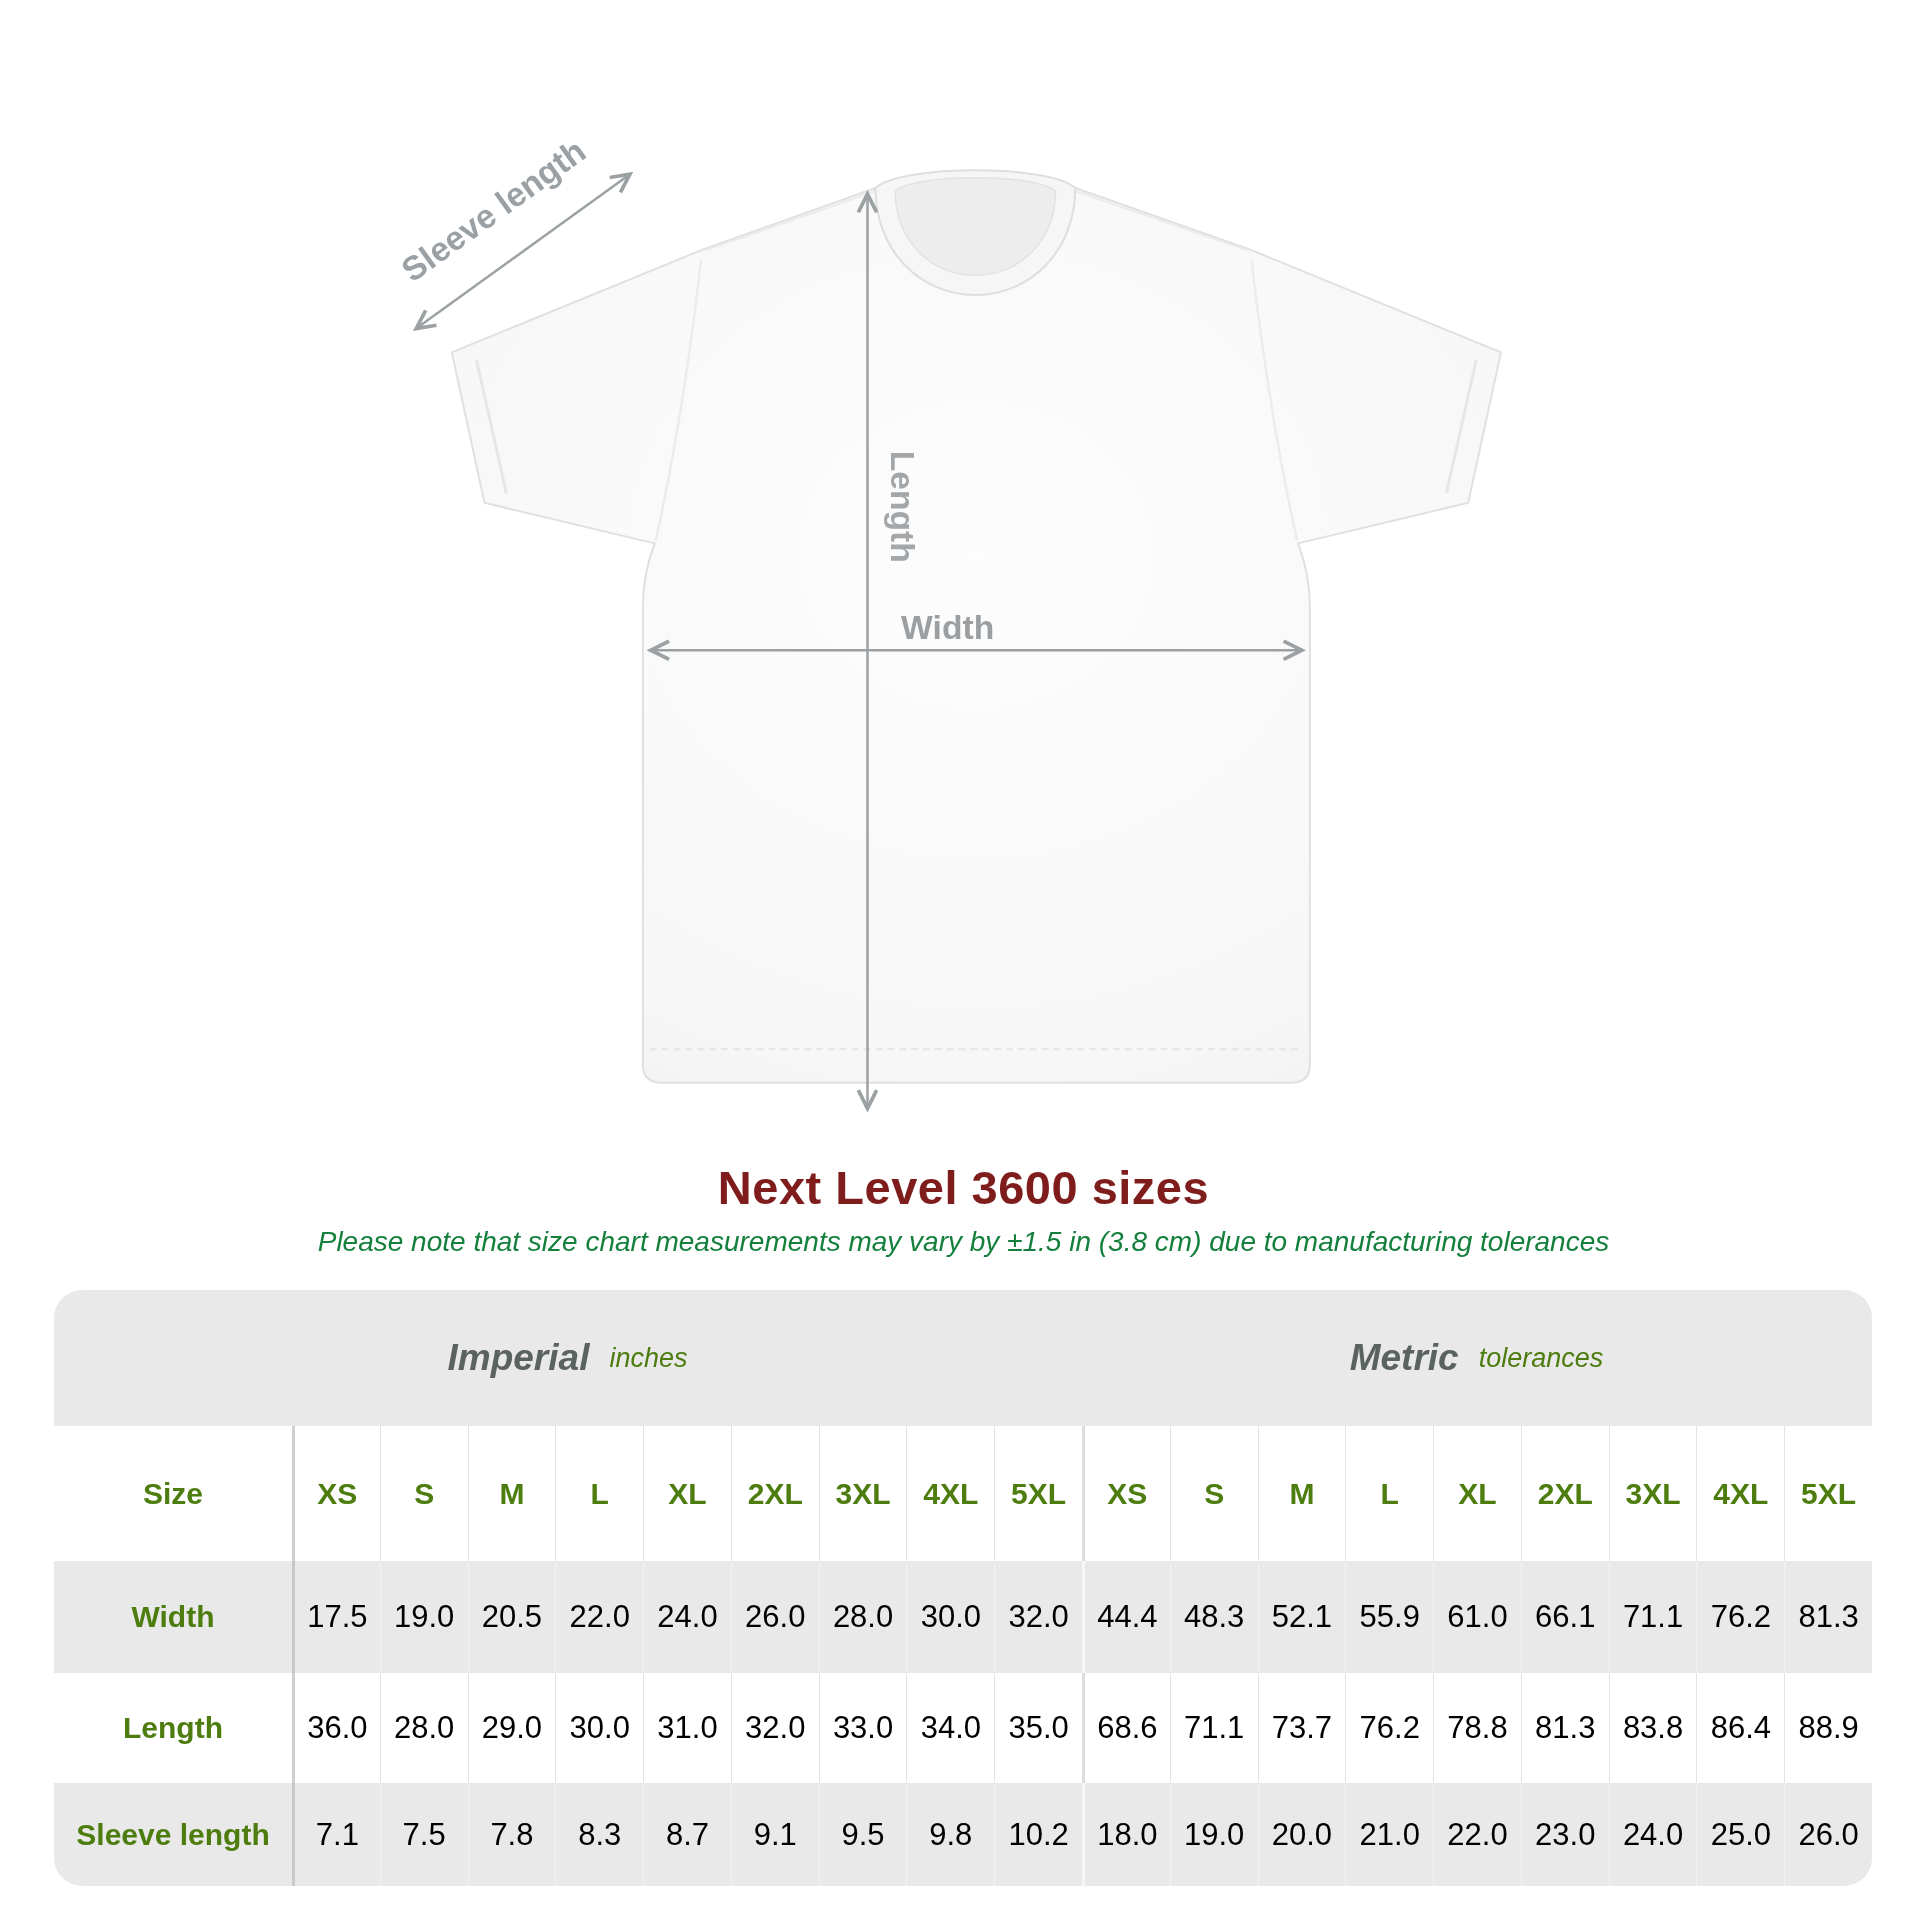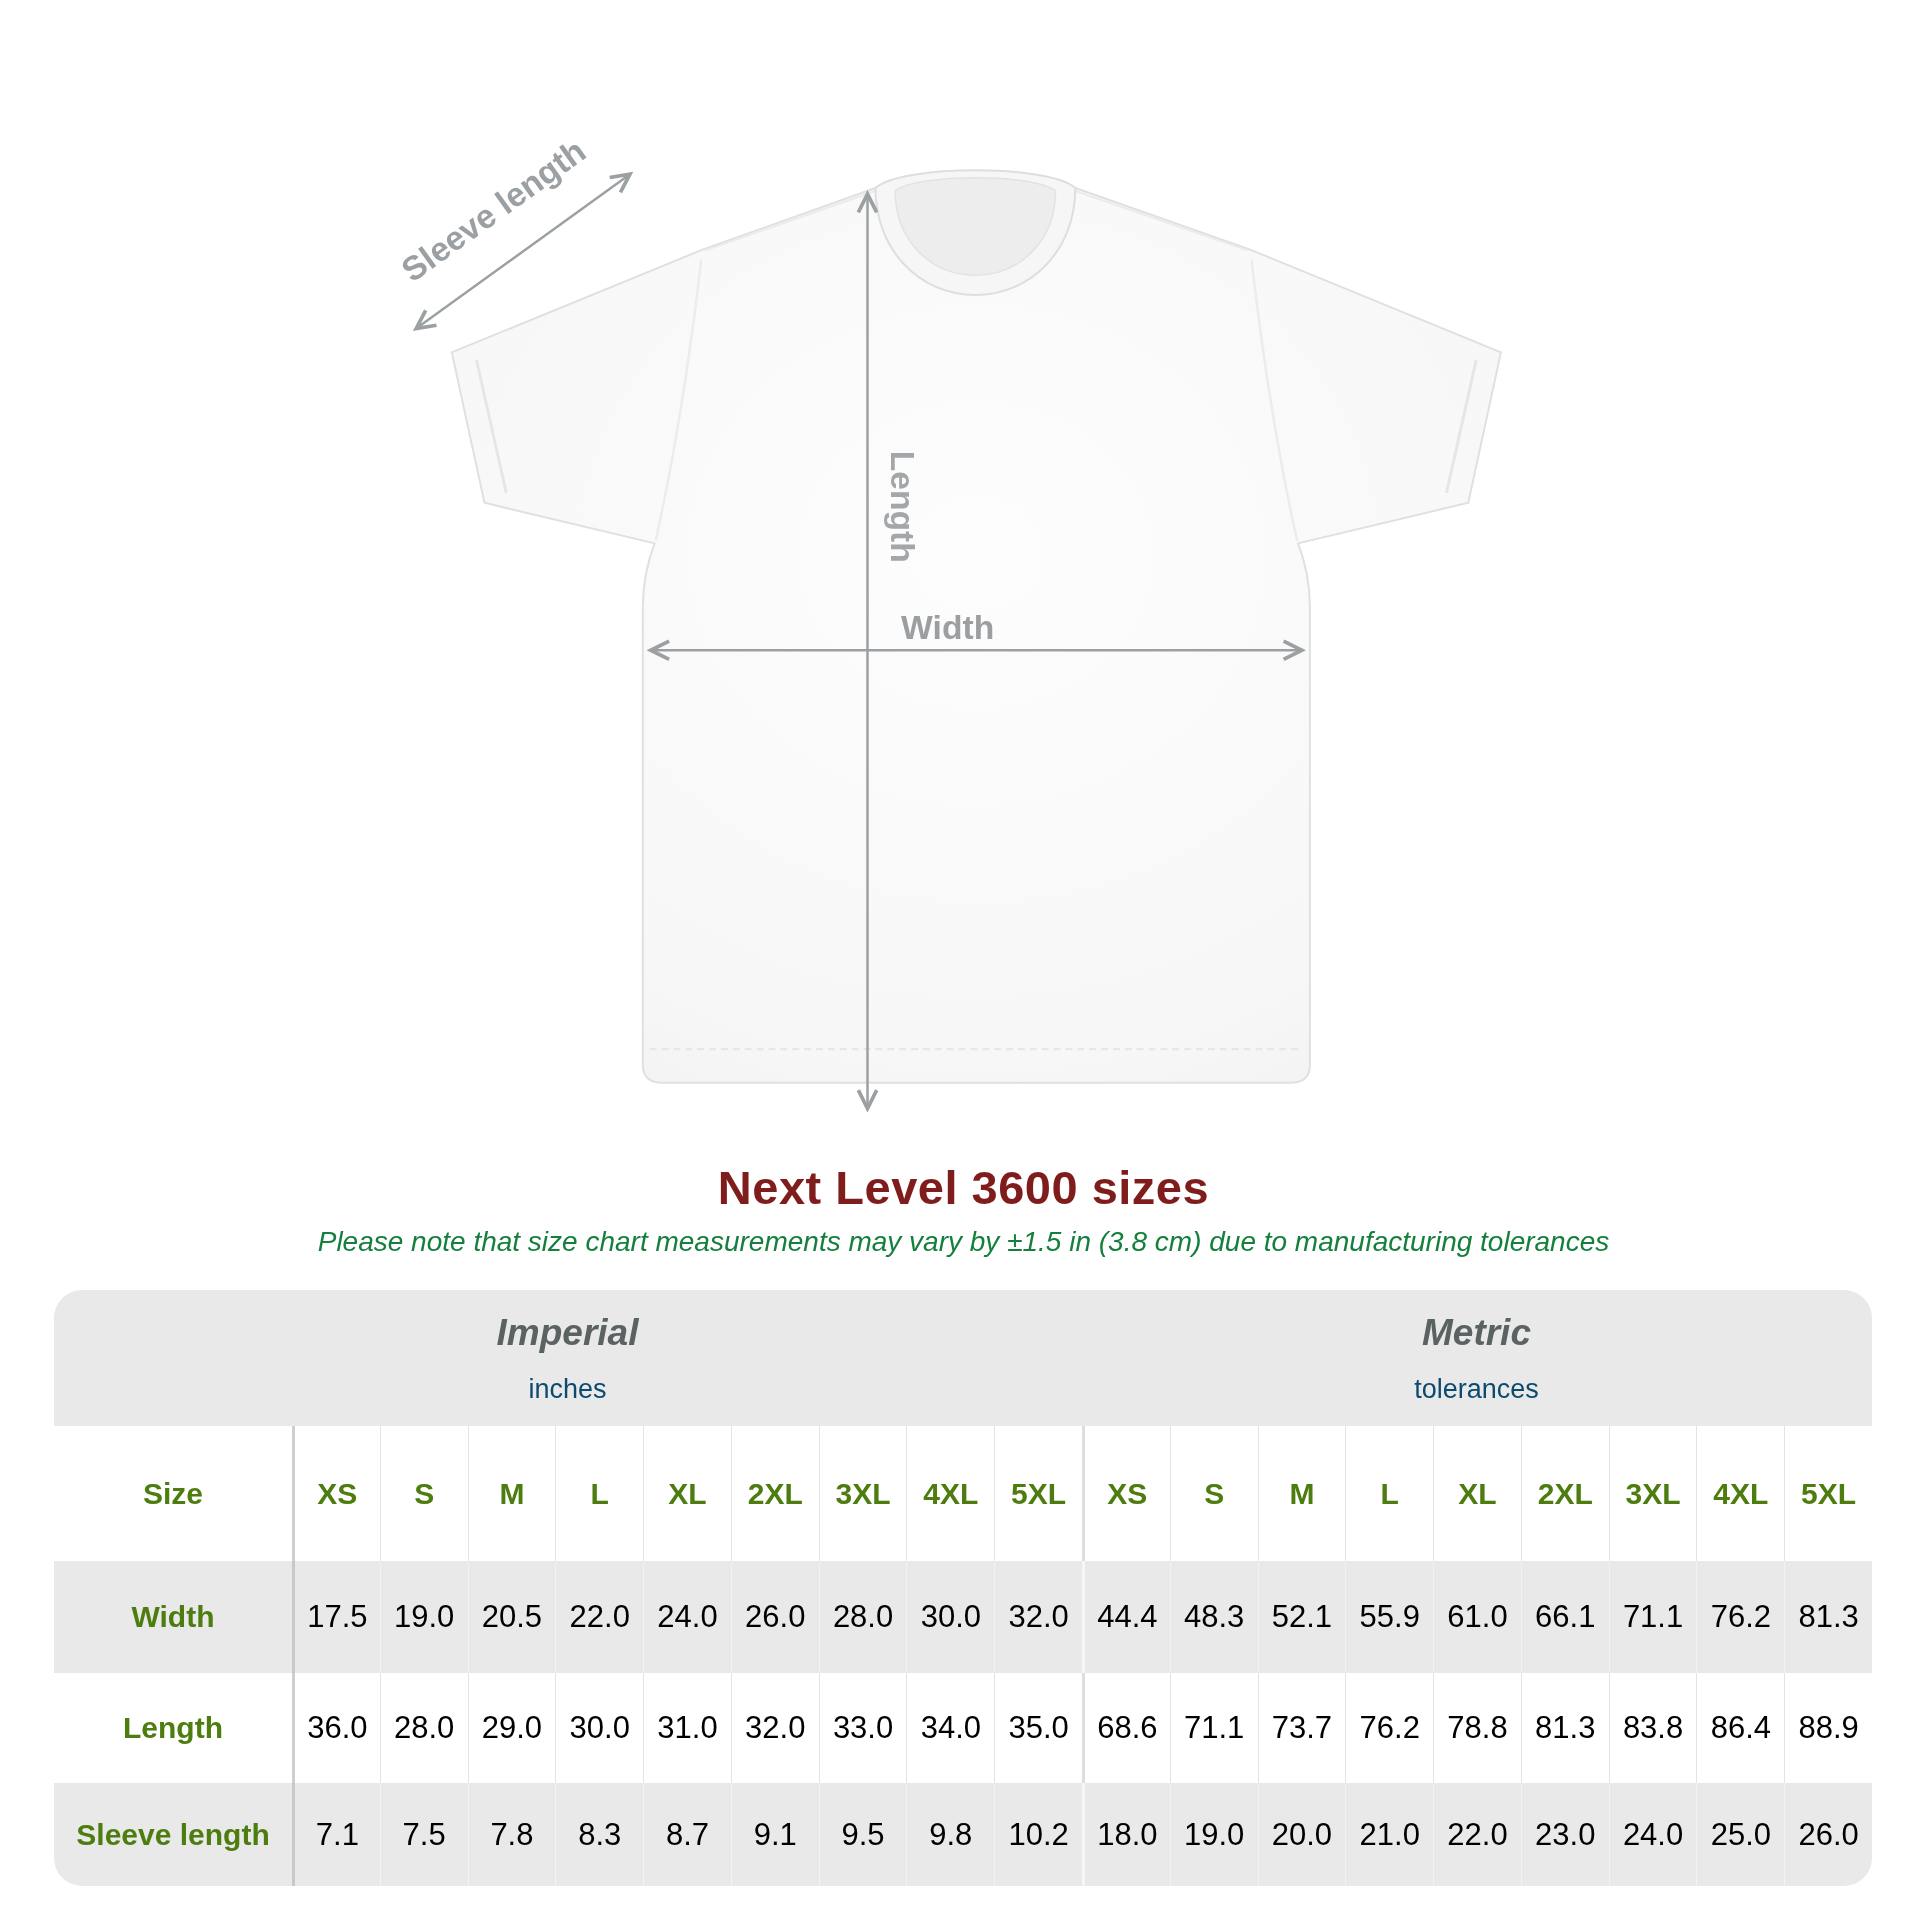--- a/index.html
+++ b/index.html
@@ -18,23 +18,23 @@
   .subtitle{
     position:absolute;left:0;top:1226px;width:1927px;text-align:center;
     font-size:28px;font-style:italic;color:#15803d;
   }
   
   #size-table{position:absolute;left:54px;top:1290px;width:1818px;}
   .unit-band{
     display:grid;grid-template-columns:1027px 1fr;height:136px;
     background:#e9e9e9;border-radius:28px 28px 0 0;
   }
-  .unit-cell{display:flex;flex-direction:column;align-items:center;justify-content:center;gap:20px;}
+  .unit-cell{display:flex;flex-direction:row;align-items:center;justify-content:center;gap:20px;}
   .unit-label{font-size:37px;font-weight:bold;font-style:italic;color:#5a6362;}
-  .unit-sublabel{font-size:27px;color:#0c4a6e;}
+  .unit-sublabel{font-size:27px;font-style:italic;color:#4d7c0f;}
   .trow{display:grid;grid-template-columns:238px repeat(18,1fr);}
   .row-white{background:#ffffff;}
   .row-gray{background:#e9e9e9;}
   .h-size{height:135px;}
   .h-width{height:112px;}
   .h-length{height:110px;}
   .h-sleeve{height:103px;}
   .row-last{border-radius:0 0 28px 28px;}
   .cell{display:flex;align-items:center;justify-content:center;}
   .label-cell,.size-cell{font-size:30px;font-weight:bold;color:#4d7c0f;}

